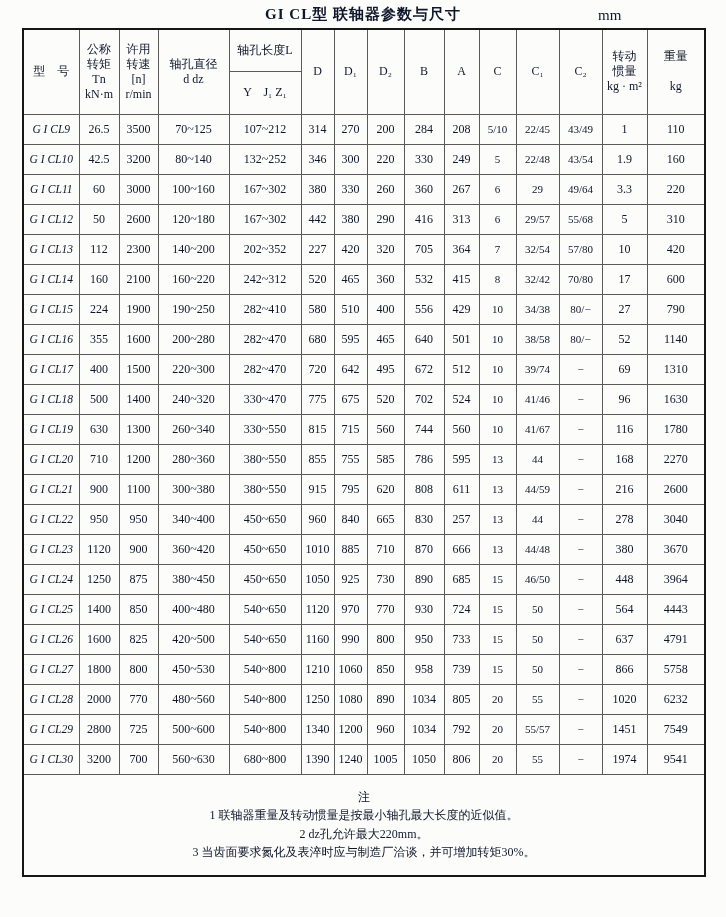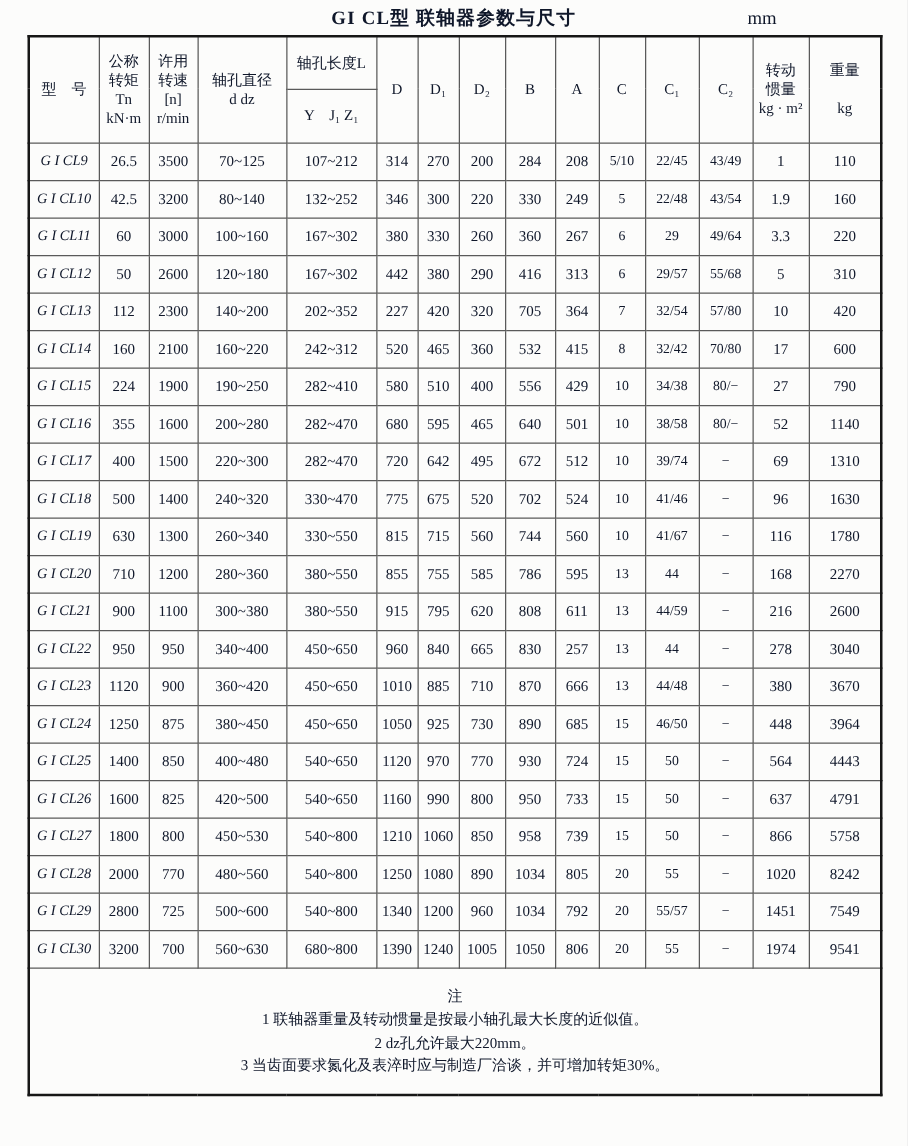--- a/index.html
+++ b/index.html
@@ -450,21 +450,21 @@
           <td>540~800</td>
           <td>1250</td>
           <td>1080</td>
           <td>890</td>
           <td>1034</td>
           <td>805</td>
           <td>20</td>
           <td>55</td>
           <td>−</td>
           <td>1020</td>
-          <td>8242</td>
+          <td>6232</td>
         </tr>
         <tr>
           <td>G I CL29</td>
           <td>2800</td>
           <td>725</td>
           <td>500~600</td>
           <td>540~800</td>
           <td>1340</td>
           <td>1200</td>
           <td>960</td>

